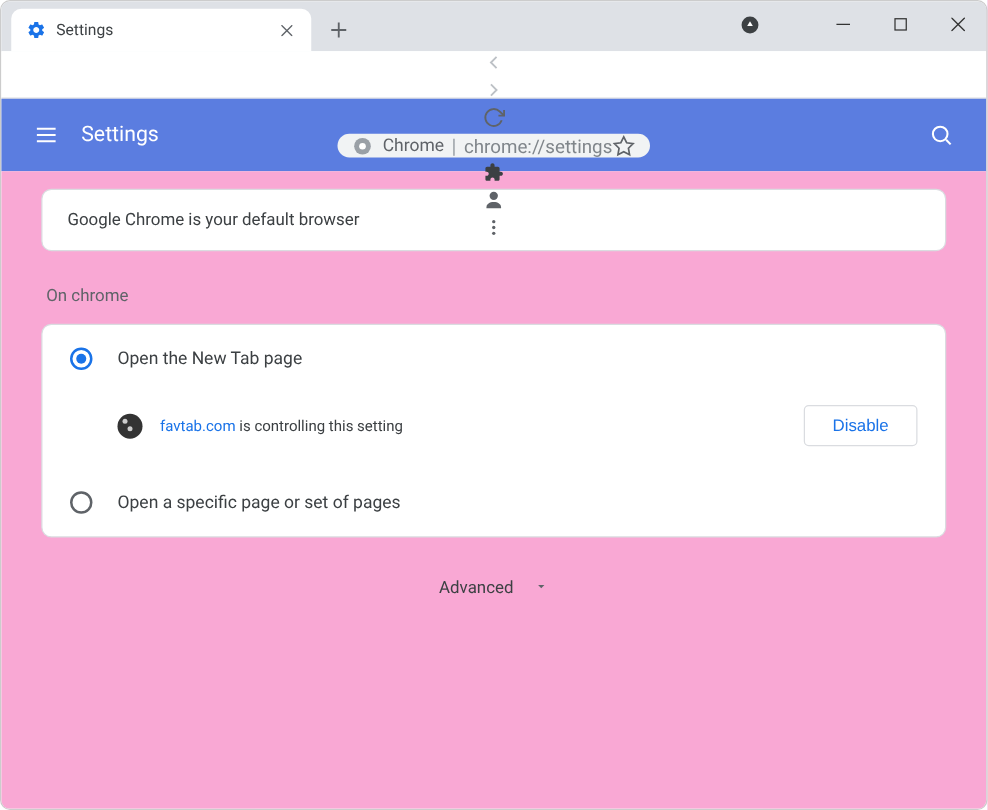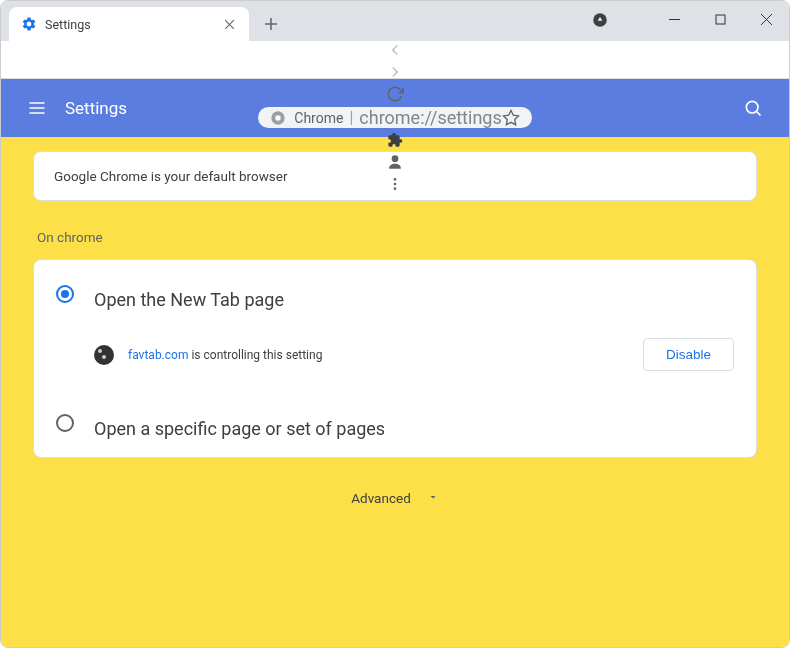--- a/index.html
+++ b/index.html
@@ -21,42 +21,42 @@
 
 
 .addrbar { height: 38px; background: #fff; border-bottom: 1px solid #dadce0; display: flex; align-items: center; padding: 0 8px; gap: 4px; flex-direction: column; }
 .nav-btn { width: 30px; height: 30px; display: flex; align-items: center; justify-content: center; border-radius: 50%; cursor: pointer; }
 .nav-btn.disabled svg { stroke: #bdc1c6; }
 .nav-btn svg { stroke: #5f6368; }
 .omnibox { flex: 1; height: 30px; background: #f1f3f4; border-radius: 15px; display: flex; align-items: center; padding: 0 12px; margin: 0 6px; }
 .omni-icon { width: 16px; height: 16px; margin-right: 8px; }
 .omni-label { color: #5f6368; font-size: 14px; }
 .omni-sep { margin: 0 6px; color: #9aa0a6; }
-.omni-url { color: #80868b; font-size: 18px; flex: 1; }
+.omni-url { color: #80868b; font-size: 15px; flex: 1; }
 .omni-star { width: 18px; height: 18px; cursor: pointer; }
 .ext-btn { width: 30px; height: 30px; display: flex; align-items: center; justify-content: center; cursor: pointer; }
 
 
 .appbar { height: 58px; background: #5b7de0; display: flex; align-items: center; padding: 0 16px; color: #fff; }
 .hamburger { width: 40px; height: 40px; display: flex; align-items: center; justify-content: center; cursor: pointer; margin-right: 8px; }
 .app-title { font-size: 17px; font-weight: 400; flex: 1; }
 .search-btn { width: 40px; height: 40px; display: flex; align-items: center; justify-content: center; cursor: pointer; }
 
 
-.viewport { height: calc(648px - 40px - 38px - 58px - 2px); overflow-y: scroll; background: #fde047; padding: 0 0 8px 0; }
+.viewport { height: calc(648px - 40px - 38px - 58px - 2px); overflow-y: scroll; background: #f9a8d4; padding: 0 0 8px 0; }
 .content-inner { padding: 14px 32px; }
 .card { border: 1px solid #dadce0; border-radius: 8px; background: #fff; }
 .card.simple { padding: 16px 20px; font-size: 13.5px; color: #3c4043; }
 .section-title { font-size: 13.5px; color: #5f6368; margin: 28px 0 14px 4px; }
 .radio-row { display: flex; align-items: center; padding: 18px 22px; }
 .radio-row + .radio-row { border-top: 0; align-items: center; }
 .radio { width: 18px; height: 18px; border: 2px solid #5f6368; border-radius: 50%; margin-right: 20px; cursor: pointer; flex-shrink: 0; position: relative; }
 .radio.selected { border-color: #1a73e8; }
 .radio.selected::after { content: ''; position: absolute; width: 8px; height: 8px; background: #1a73e8; border-radius: 50%; top: 3px; left: 3px; }
-.radio-label { font-size: 18px; color: #3c4043; margin-top: 11px; }
+.radio-label { font-size: 14px; color: #3c4043; }
 .control-row { display: flex; align-items: center; padding: 10px 22px 18px 60px; }
 .ctrl-icon { width: 20px; height: 20px; background: #333; border-radius: 50%; margin-right: 14px; flex-shrink: 0; position: relative; }
 .ctrl-icon::before { content: ''; position: absolute; width: 4px; height: 4px; background: #ccc; border-radius: 50%; top: 4px; left: 4px; }
 .ctrl-icon::after { content: ''; position: absolute; width: 4px; height: 4px; background: #ccc; border-radius: 50%; top: 10px; left: 8px; }
 .ctrl-text { flex: 1; font-size: 12px; color: #3c4043; }
 .ctrl-link { color: #1a73e8; }
 .disable-btn { border: 1px solid #dadce0; background: #fff; color: #1a73e8; font-size: 13.5px; padding: 8px 22px; border-radius: 4px; cursor: pointer; font-weight: 500; }
 .advanced-row { display: flex; align-items: center; justify-content: center; padding: 30px 0 8px; gap: 16px; cursor: pointer; }
 .adv-label { font-size: 13.5px; color: #3c4043; }
 

